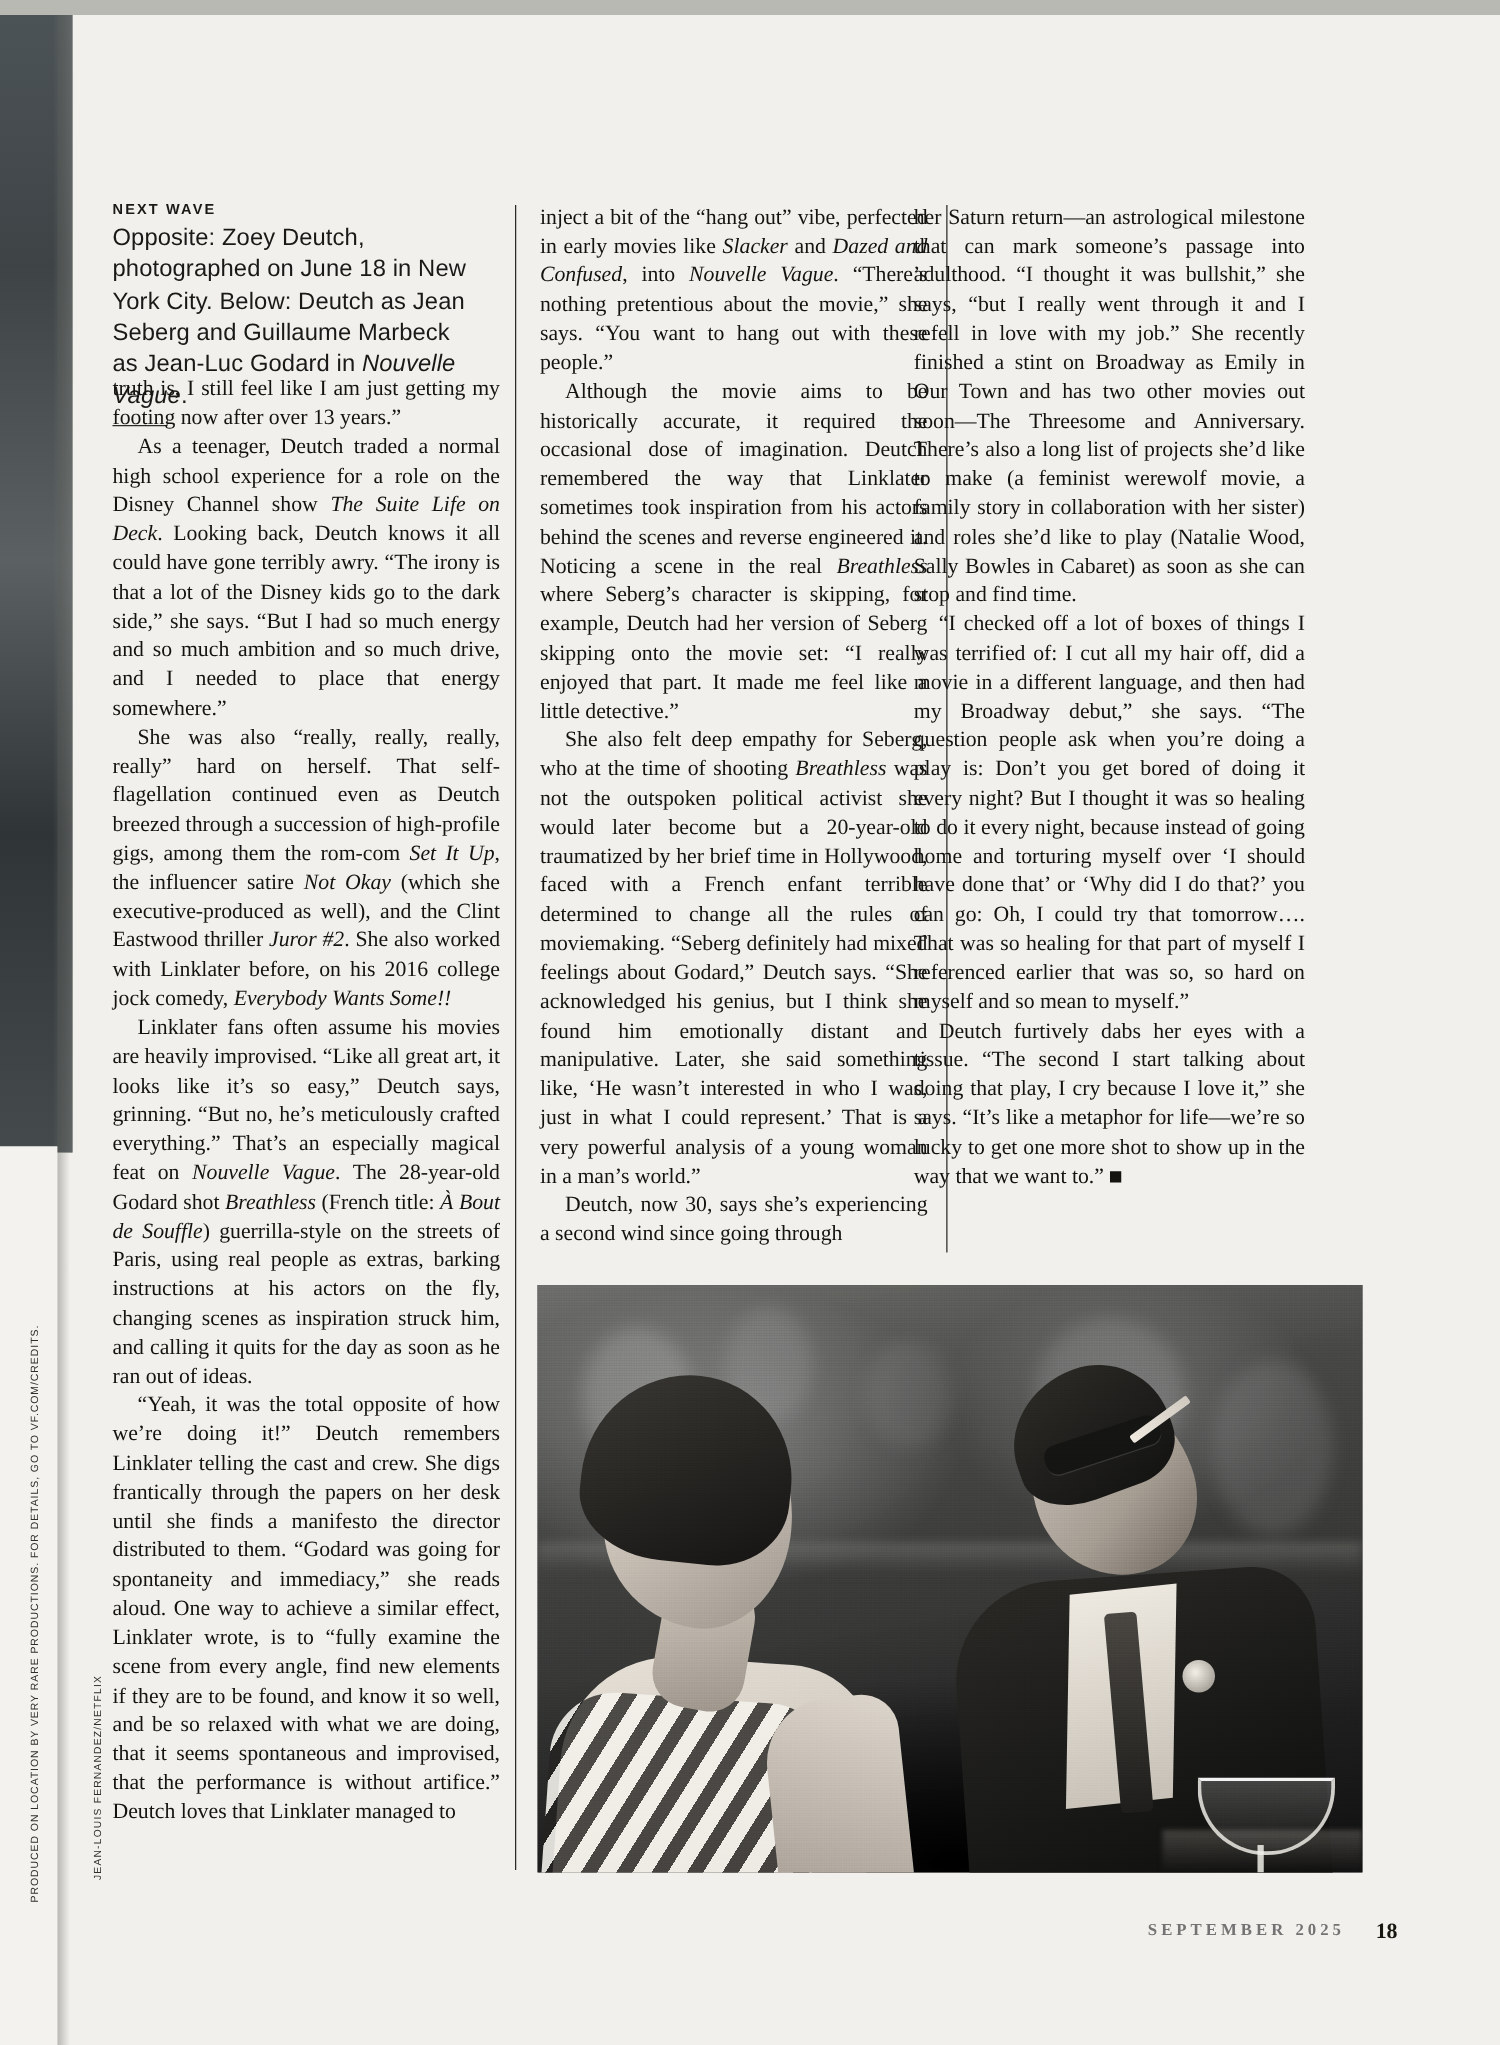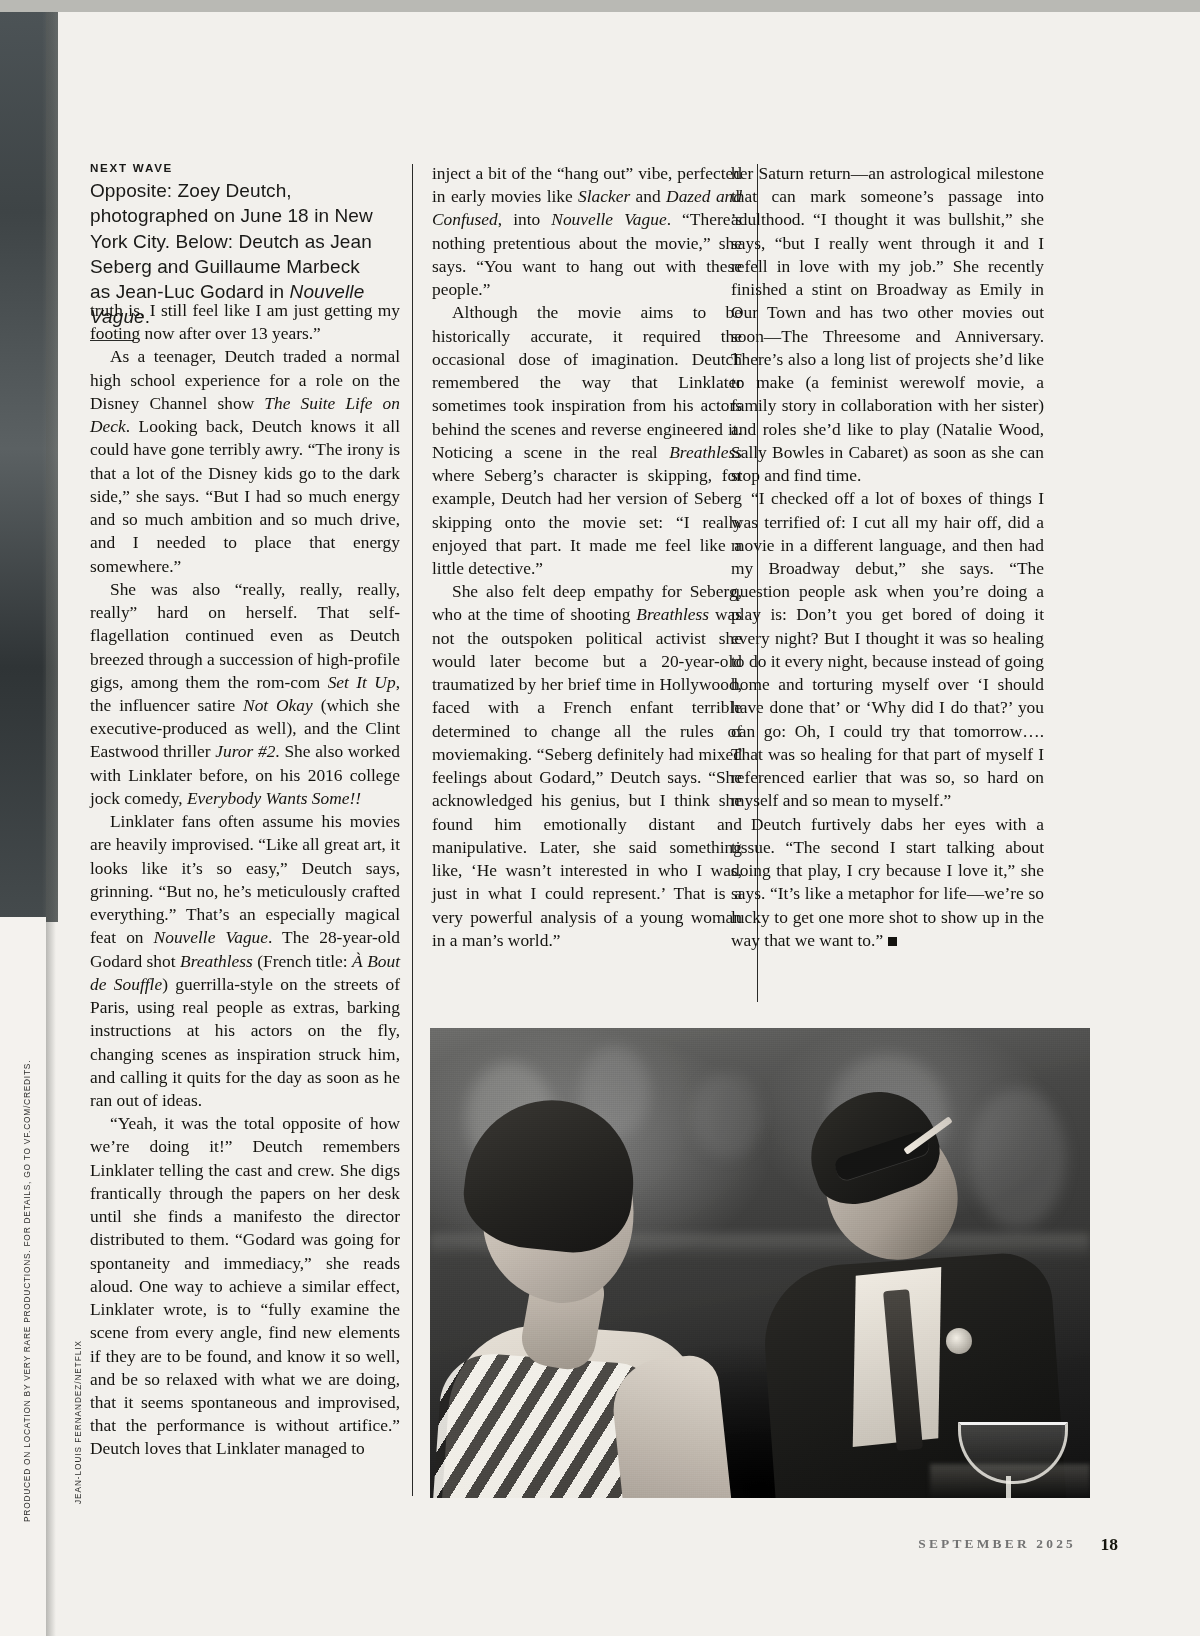--- a/index.html
+++ b/index.html
@@ -339,20 +339,21 @@
     <p>As a teenager, Deutch traded a normal high school experience for a role on the Disney Channel show <i>The Suite Life on Deck</i>. Looking back, Deutch knows it all could have gone terribly awry. “The irony is that a lot of the Disney kids go to the dark side,” she says. “But I had so much energy and so much ambition and so much drive, and I needed to place that energy somewhere.”</p>
     <p>She was also “really, really, really, really” hard on herself. That self-flagellation continued even as Deutch breezed through a succession of high-profile gigs, among them the rom-com <i>Set It Up</i>, the influencer satire <i>Not Okay</i> (which she executive-produced as well), and the Clint Eastwood thriller <i>Juror #2</i>. She also worked with Linklater before, on his 2016 college jock comedy, <i>Everybody Wants Some!!</i></p>
     <p>Linklater fans often assume his movies are heavily improvised. “Like all great art, it looks like it’s so easy,” Deutch says, grinning. “But no, he’s meticulously crafted everything.” That’s an especially magical feat on <i>Nouvelle Vague</i>. The 28-year-old Godard shot <i>Breathless</i> (French title: <i>À Bout de Souffle</i>) guerrilla-style on the streets of Paris, using real people as extras, barking instructions at his actors on the fly, changing scenes as inspiration struck him, and calling it quits for the day as soon as he ran out of ideas.</p>
     <p>“Yeah, it was the total opposite of how we’re doing it!” Deutch remembers Linklater telling the cast and crew. She digs frantically through the papers on her desk until she finds a manifesto the director distributed to them. “Godard was going for spontaneity and immediacy,” she reads aloud. One way to achieve a similar effect, Linklater wrote, is to “fully examine the scene from every angle, find new elements if they are to be found, and know it so well, and be so relaxed with what we are doing, that it seems spontaneous and improvised, that the performance is without artifice.” Deutch loves that Linklater managed to</p>
   </div>
 
   <div class="col" id="col2">
     <p class="first">inject a bit of the “hang out” vibe, perfected in early movies like <i>Slacker</i> and <i>Dazed and Confused</i>, into <i>Nouvelle Vague</i>. “There’s nothing pretentious about the movie,” she says. “You want to hang out with these people.”</p>
     <p>Although the movie aims to be historically accurate, it required the occasional dose of imagination. Deutch remembered the way that Linklater sometimes took inspiration from his actors behind the scenes and reverse engineered it. Noticing a scene in the real <i>Breathless</i> where Seberg’s character is skipping, for example, Deutch had her version of Seberg skipping onto the movie set: “I really enjoyed that part. It made me feel like a little detective.”</p>
     <p>She also felt deep empathy for Seberg, who at the time of shooting <i>Breathless</i> was not the outspoken political activist she would later become but a 20-year-old traumatized by her brief time in Hollywood, faced with a French enfant terrible determined to change all the rules of moviemaking. “Seberg definitely had mixed feelings about Godard,” Deutch says. “She acknowledged his genius, but I think she found him emotionally distant and manipulative. Later, she said something like, ‘He wasn’t interested in who I was, just in what I could represent.’ That is a very powerful analysis of a young woman in a man’s world.”</p>
+    <p>Deutch, now 30, says she’s experiencing a second wind since going through</p>
   </div>
 
   <div class="col" id="col3">
     <p class="first">her Saturn return—an astrological milestone that can mark someone’s passage into adulthood. “I thought it was bullshit,” she says, “but I really went through it and I refell in love with my job.” She recently finished a stint on Broadway as Emily in Our Town and has two other movies out soon—The Threesome and Anniversary. There’s also a long list of projects she’d like to make (a feminist werewolf movie, a family story in collaboration with her sister) and roles she’d like to play (Natalie Wood, Sally Bowles in Cabaret) as soon as she can stop and find time.</p>
     <p>“I checked off a lot of boxes of things I was terrified of: I cut all my hair off, did a movie in a different language, and then had my Broadway debut,” she says. “The question people ask when you’re doing a play is: Don’t you get bored of doing it every night? But I thought it was so healing to do it every night, because instead of going home and torturing myself over ‘I should have done that’ or ‘Why did I do that?’ you can go: Oh, I could try that tomorrow…. That was so healing for that part of myself I referenced earlier that was so, so hard on myself and so mean to myself.”</p>
     <p><span>Deutch furtively dabs her eyes with a tissue. “The second I start talking about doing that play, I cry because I love it,” she says. “It’s like a metaphor for life—we’re so lucky to get one more shot to show up in the way that we want to.”</span><span class="endmark"></span></p>
   </div>
 
   <div class="photo-frame">
     <div class="bg"></div>

